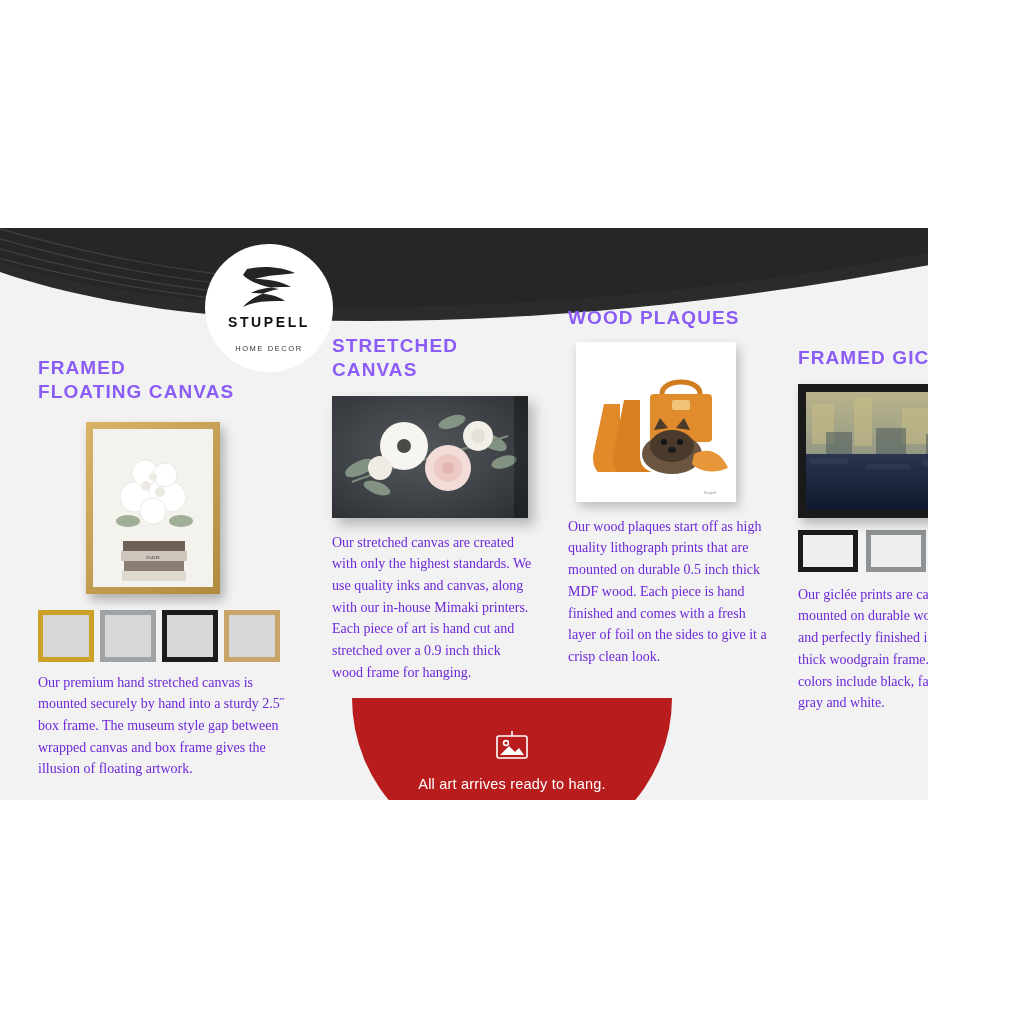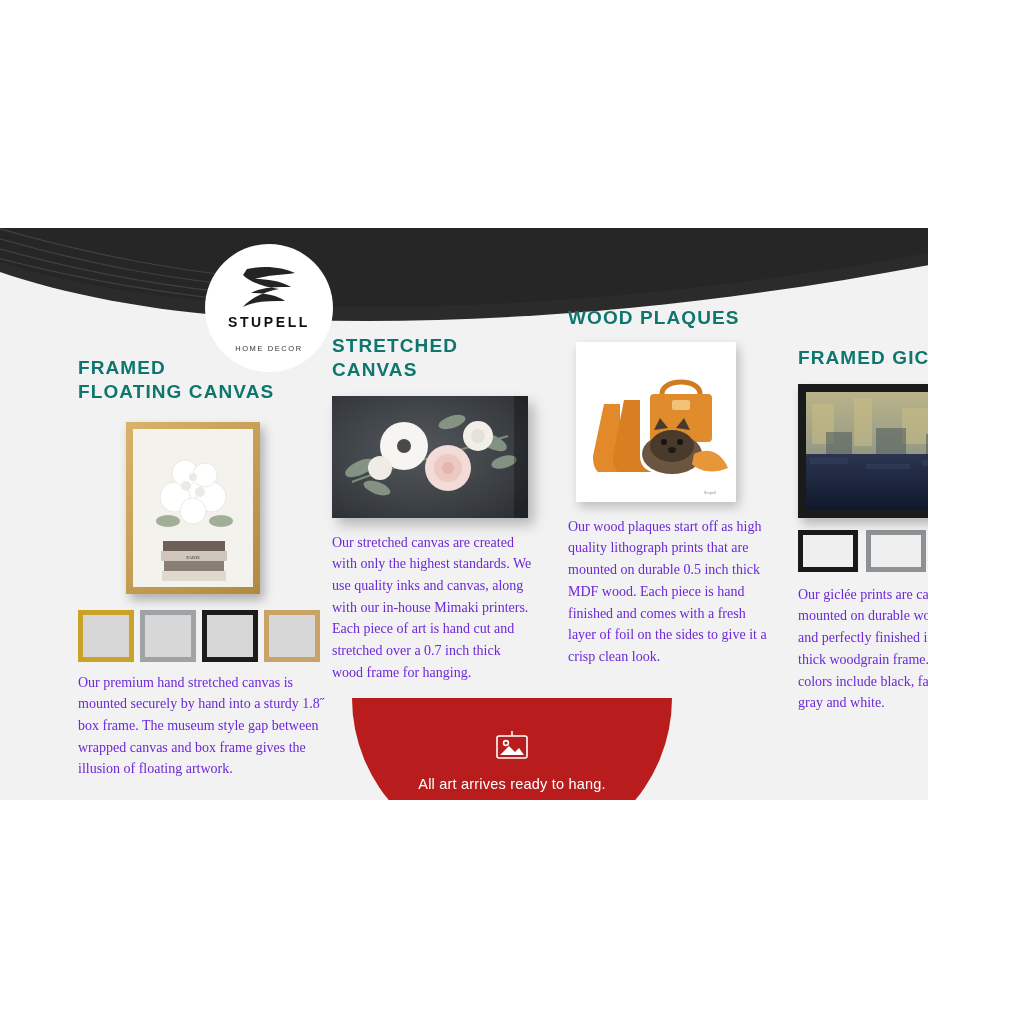--- a/index.html
+++ b/index.html
@@ -101,34 +101,34 @@
   
   .col {
     position: absolute;
     z-index: 3;
   }
   .col h2 {
     margin: 0 0 10px 0;
     font-size: 19px;
     font-weight: bold;
     letter-spacing: 1.1px;
-    color: #0f766e;
+    color: #8b5cf6;
     line-height: 1.25;
     text-transform: uppercase;
   }
   .col p {
     margin: 0;
     font-size: 14px;
     line-height: 1.55;
     color: #6d28d9;
     font-family: Liberation Serif, serif;
   }
 
   
-  #col-framed-floating { left: 38px; top: 128px; width: 250px; margin-left: 40px; }
+  #col-framed-floating { left: 38px; top: 128px; width: 250px; }
   #col-stretched       { left: 332px; top: 106px; width: 200px; }
   #col-wood            { left: 568px; top: 78px;  width: 200px; }
   #col-giclee          { left: 798px; top: 118px; width: 200px; }
 
   .art-wrap { position: relative; }
 
   
   .ff-frame {
     position: relative;
     width: 134px;
@@ -288,21 +288,21 @@
             </div>
           <div class="swatch" style="background:#1c1c1c;">
               <span></span>
             </div>
           <div class="swatch" style="background:#c8a468;">
               <span></span>
             </div>
         </div>
       </div>
 
-      <p class="caption">Our premium hand stretched canvas is mounted securely by hand into a sturdy 1.8˝ box frame. The museum style gap between wrapped canvas and box frame gives the illusion of floating artwork.</p>
+      <p class="caption">Our premium hand stretched canvas is mounted securely by hand into a sturdy 2.5˝ box frame. The museum style gap between wrapped canvas and box frame gives the illusion of floating artwork.</p>
     </div>
 
     <div class="col" id="col-stretched">
       <h2>
         <span>STRETCHED</span><br>
         <span>CANVAS</span>
       </h2>
 
       <div class="sc-box">
         <svg width="196" height="122" viewBox="0 0 196 122">
@@ -338,21 +338,21 @@
 
           <g>
             <circle cx="146" cy="40" r="15" fill="#f2efe9"></circle>
             <circle cx="146" cy="40" r="7" fill="#e6e1d8"></circle>
           </g>
           <circle cx="48" cy="72" r="12" fill="#efece5"></circle>
         </svg>
         <div class="sc-side"></div>
       </div>
 
-      <p>Our stretched canvas are created with only the highest standards. We use quality inks and canvas, along with our in-house Mimaki printers. Each piece of art is hand cut and stretched over a 0.7 inch thick wood frame for hanging.</p>
+      <p>Our stretched canvas are created with only the highest standards. We use quality inks and canvas, along with our in-house Mimaki printers. Each piece of art is hand cut and stretched over a 0.9 inch thick wood frame for hanging.</p>
     </div>
 
     <div class="col" id="col-wood">
       <h2>WOOD PLAQUES</h2>
 
       <div class="wp-box">
         <svg width="160" height="160" viewBox="0 0 160 160">
           <rect width="160" height="160" fill="#ffffff"></rect>
 
           <g fill="#e2892a">

